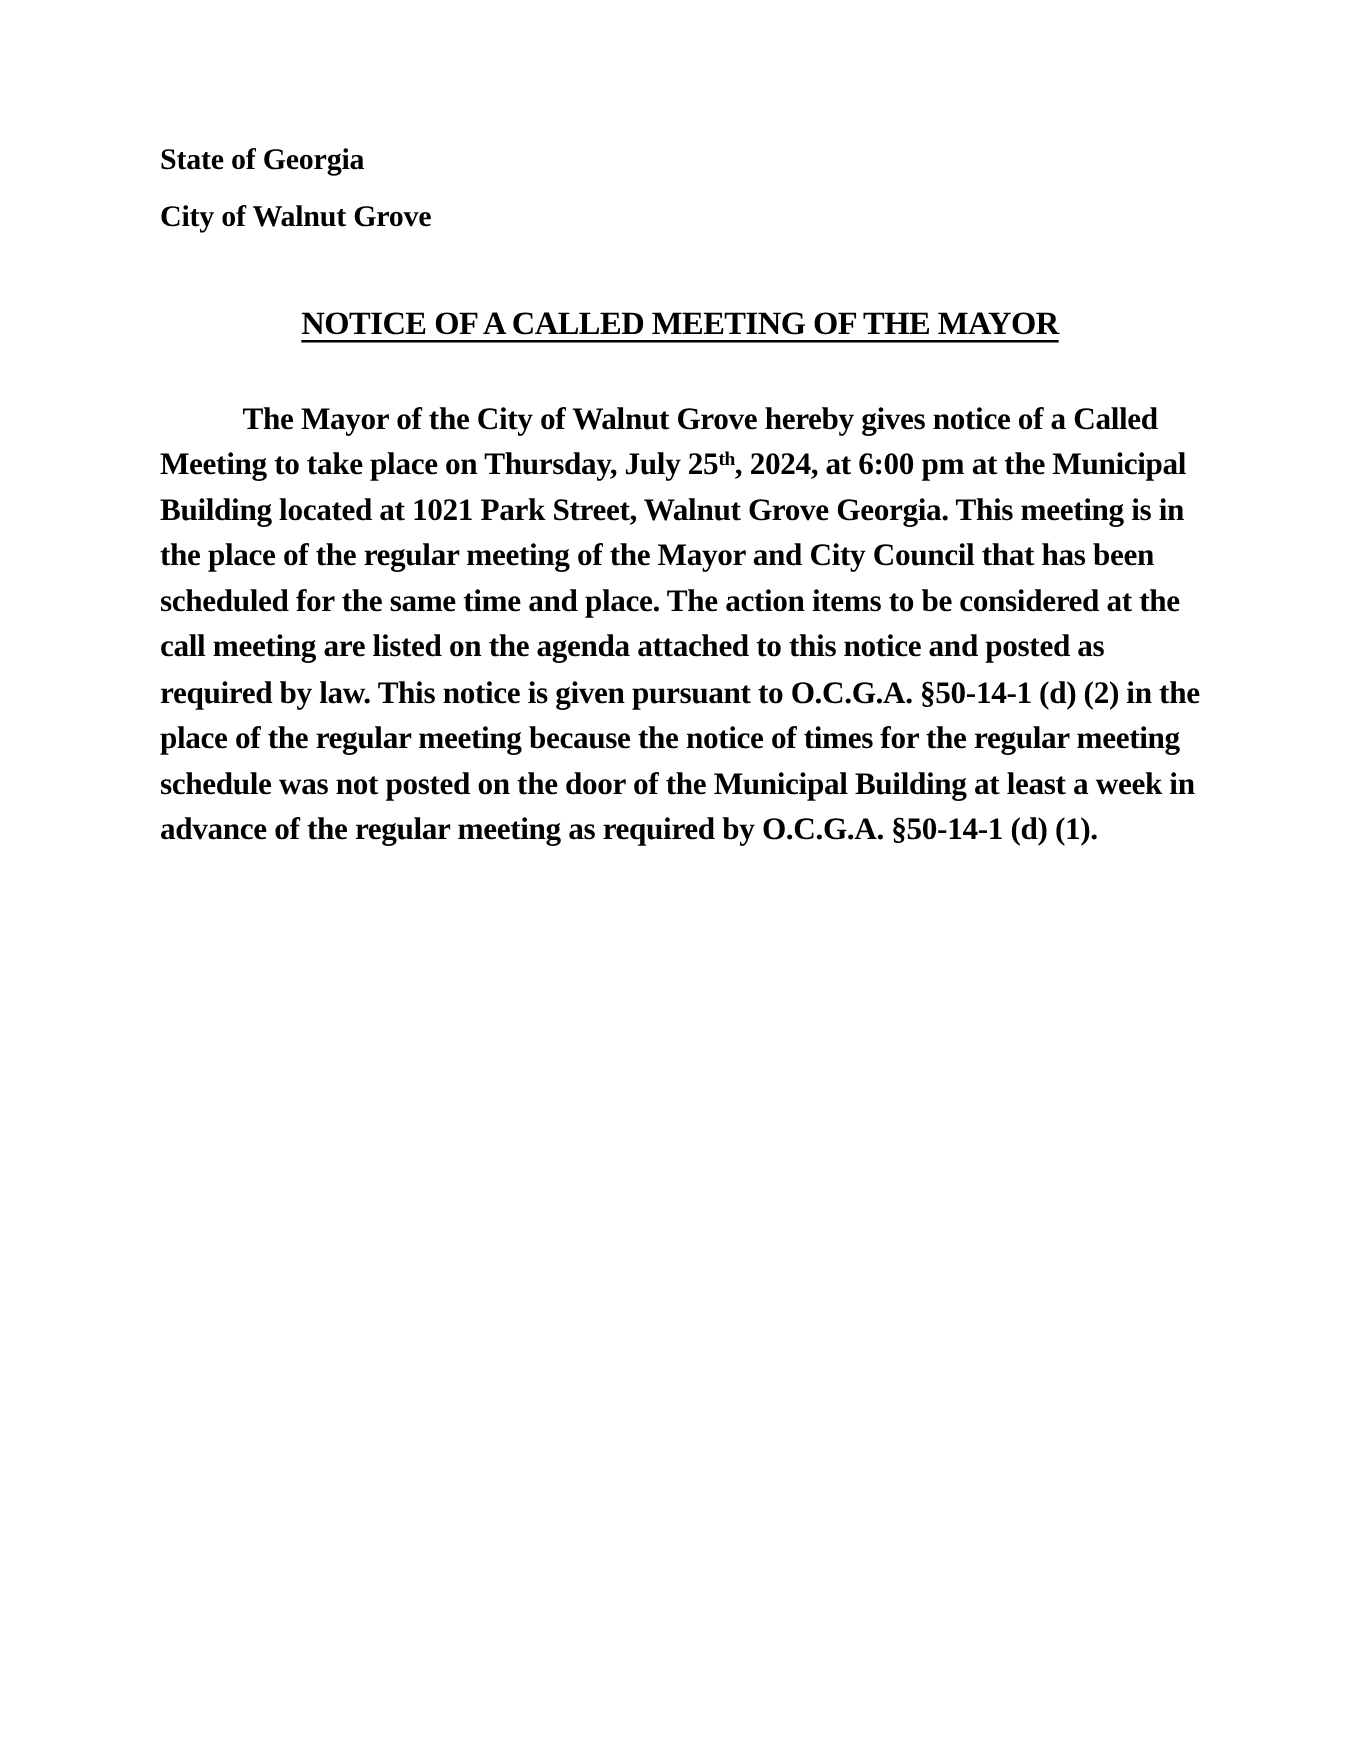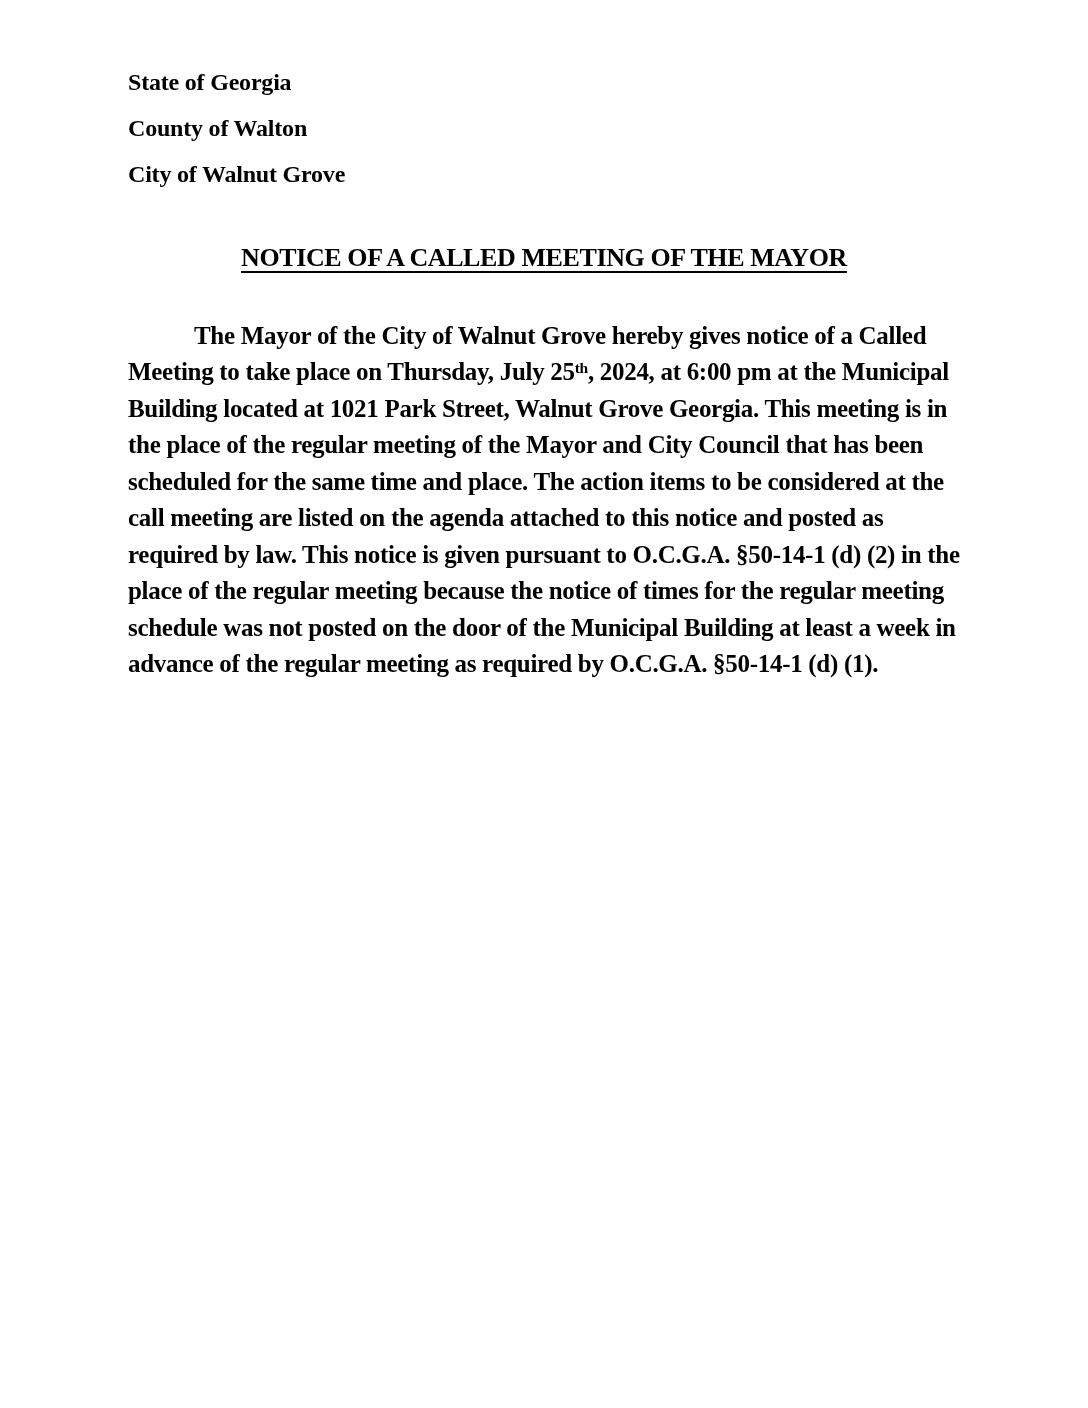--- a/index.html
+++ b/index.html
@@ -5,21 +5,21 @@
   html, body {
     margin: 0;
     padding: 0;
     background: #ffffff;
   }
   .page {
     position: relative;
     width: 1088px;
     height: 1408px;
     box-sizing: border-box;
-    padding: 68px 128px 0 128px;
+    padding: 114px 128px 0 128px;
     background: #ffffff;
     color: #000000;
     font-family: "Liberation Serif", "DejaVu Serif", serif;
     font-weight: bold;
     overflow: hidden;
   }
   .doc-header p {
     margin: 0 0 17px 0;
     font-size: 24px;
     line-height: 1.2;
@@ -58,21 +58,20 @@
     vertical-align: baseline;
   }
 </style>
 </head>
 <body>
 
 <div class="page">
 
   <div class="doc-header">
     <p>State of Georgia</p>
-    <p>County of Walton</p>
     <p class="city-line">City of Walnut Grove</p>
   </div>
 
   <div class="doc-title">
     <p><span class="u">NOTICE OF A CALLED MEETING OF THE MAYOR</span></p>
   </div>
 
   <p class="doc-body"><span>The Mayor of the City of Walnut Grove hereby gives notice of a Called Meeting to take place on Thursday, July 25</span><sup>th</sup><span>, 2024, at 6:00 pm at the Municipal Building located at 1021 Park Street, Walnut Grove Georgia. This meeting is in the place of the regular meeting of the Mayor and City Council that has been scheduled for the same time and place. The action items to be considered at the call meeting are listed on the agenda attached to this notice and posted as required by law. This notice is given pursuant to O.C.G.A. §50-14-1 (d) (2) in the place of the regular meeting because the notice of times for the regular meeting schedule was not posted on the door of the Municipal Building at least a week in advance of the regular meeting as required by O.C.G.A. §50-14-1 (d) (1).</span></p>
 
 </div>

